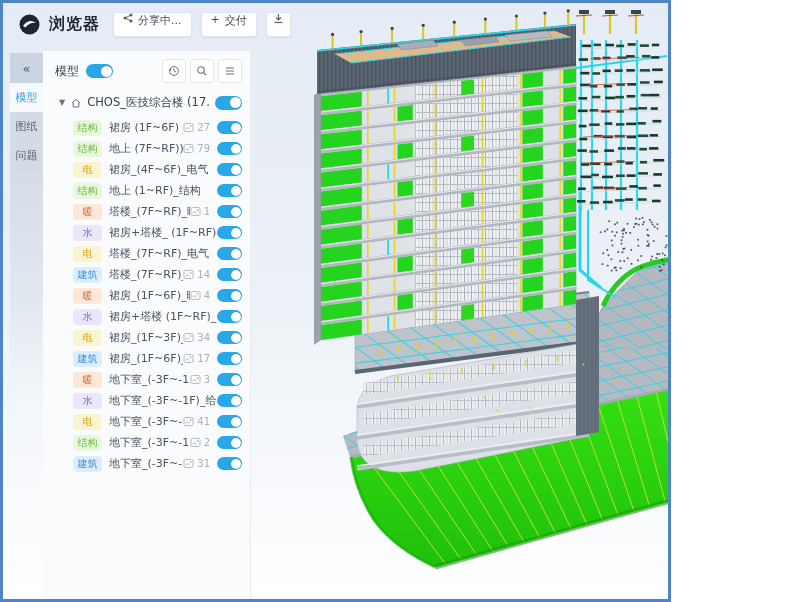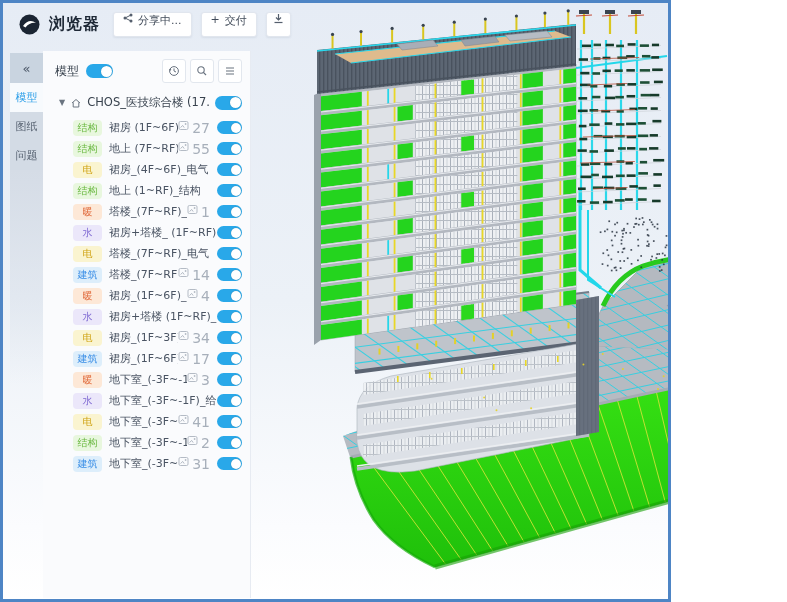--- a/index.html
+++ b/index.html
@@ -28,21 +28,21 @@
   .ptools{margin-left:auto;display:flex;gap:4px;}
   .tool{width:22px;height:22px;background:#fff;border:1px solid #e2e7ee;border-radius:3px;display:flex;
         align-items:center;justify-content:center;color:#68727f;cursor:pointer;}
   .root{display:flex;align-items:center;gap:5px;padding:5px 8px 5px 16px;font-size:11.5px;color:#38424e;}
   .caret{font-size:8px;color:#6a7480;}
   .root .lbl{flex:1;white-space:nowrap;overflow:hidden;}
   .rows{padding-top:2px;}
   .trow{display:flex;align-items:center;height:21px;padding:0 8px 0 30px;font-size:11px;cursor:pointer;}
   .tag{width:29px;text-align:center;font-size:10px;border-radius:4px;padding:1px 0;margin-right:7px;flex:none;}
   .trow .lbl{flex:1;color:#4a5463;white-space:nowrap;overflow:hidden;min-width:0;}
-  .cnt{display:flex;align-items:flex-start;gap:3px;color:#a7afba;font-size:14px;margin-right:7px;flex:none;}
+  .cnt{display:flex;align-items:flex-start;gap:3px;color:#a7afba;font-size:10px;margin-right:7px;flex:none;}
   .tgl{width:25px;height:13px;border-radius:7px;background:#29a8e9;position:relative;flex:none;cursor:pointer;}
   .tgl::after{content:"";position:absolute;right:1.5px;top:1.5px;width:10px;height:10px;border-radius:50%;background:#fff;
               box-shadow:0 0 1px rgba(0,0,0,.35);}
   .tgl.lg{width:27px;height:14px;}
   .tgl.lg::after{width:11px;height:11px;}
   
   .scene{position:absolute;left:244px;top:1px;width:540px;height:597px;z-index:1;}
 </style>
 </head>
 <body>
@@ -836,21 +836,21 @@
         </div>
         <div class="trow">
           <span class="tag" style="background:#e8f7de;color:#67b73d">结构</span>
           <span class="lbl">地上 (7F~RF))_结构...</span>
           <span class="cnt">
             <svg width="11" height="11" viewBox="0 0 11 11">
               <rect x="1" y="1.5" width="9" height="8" rx="1.4" stroke="#b4bbc5" fill="none" stroke-width="1"></rect>
               <path d="M2.6,7.6 L4.6,5.4 L6.2,7.6" stroke="#b4bbc5" stroke-width="1" fill="none"></path>
               <circle cx="7.6" cy="4" r="0.9" fill="#b4bbc5"></circle>
             </svg>
-            <span>55</span>
+            <span>79</span>
           </span>
           <span class="tgl"></span>
         </div>
         <div class="trow">
           <span class="tag" style="background:#faf4d0;color:#cfa212">电</span>
           <span class="lbl">裙房_(4F~6F)_电气</span>
           <span class="tgl"></span>
         </div>
         <div class="trow">
           <span class="tag" style="background:#e8f7de;color:#67b73d">结构</span>

